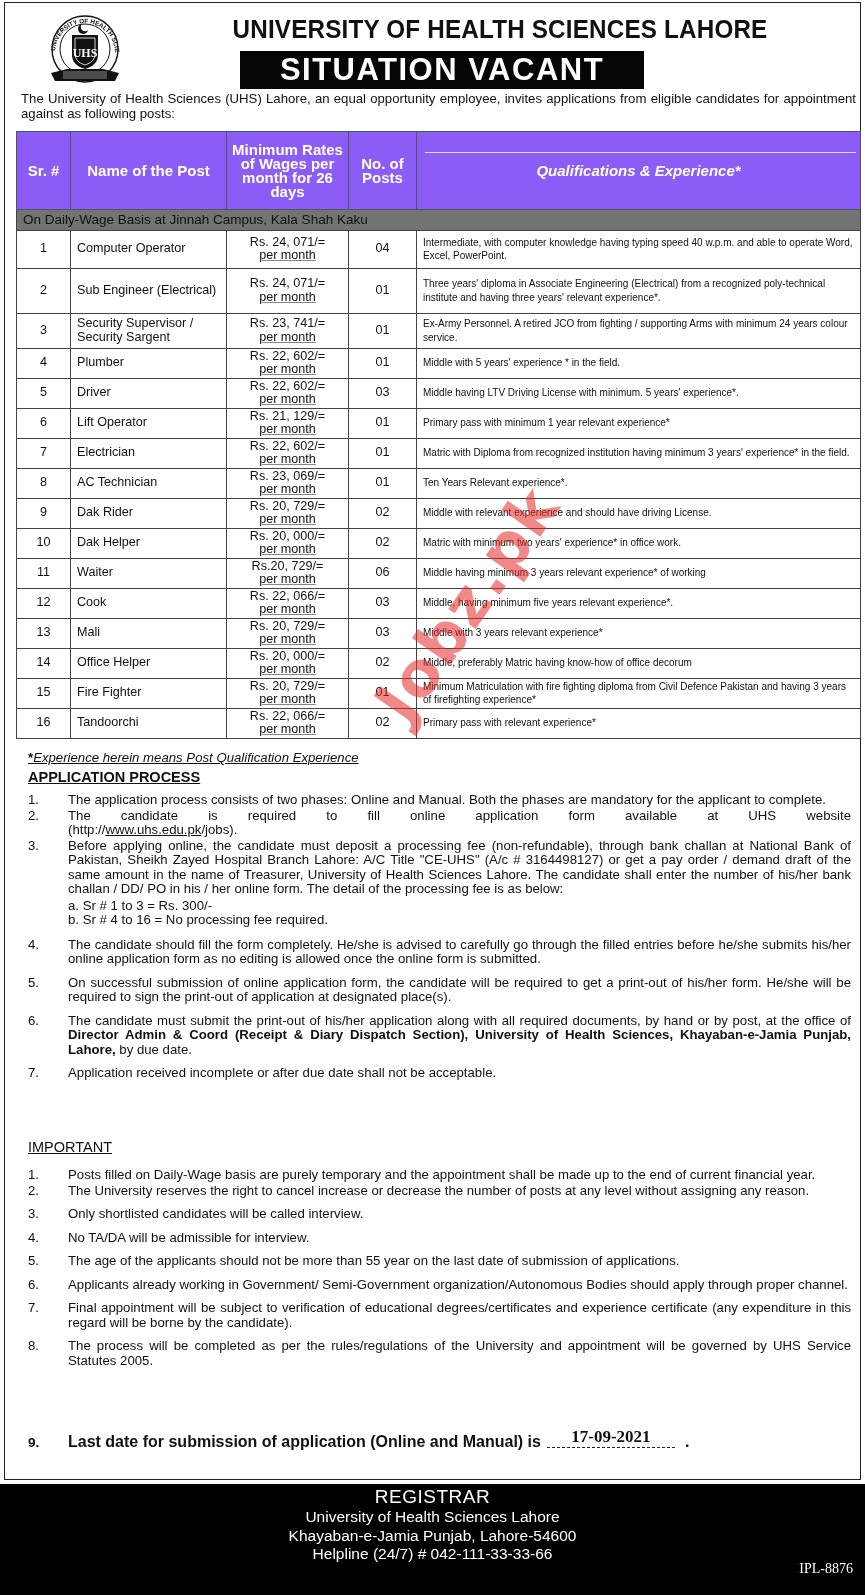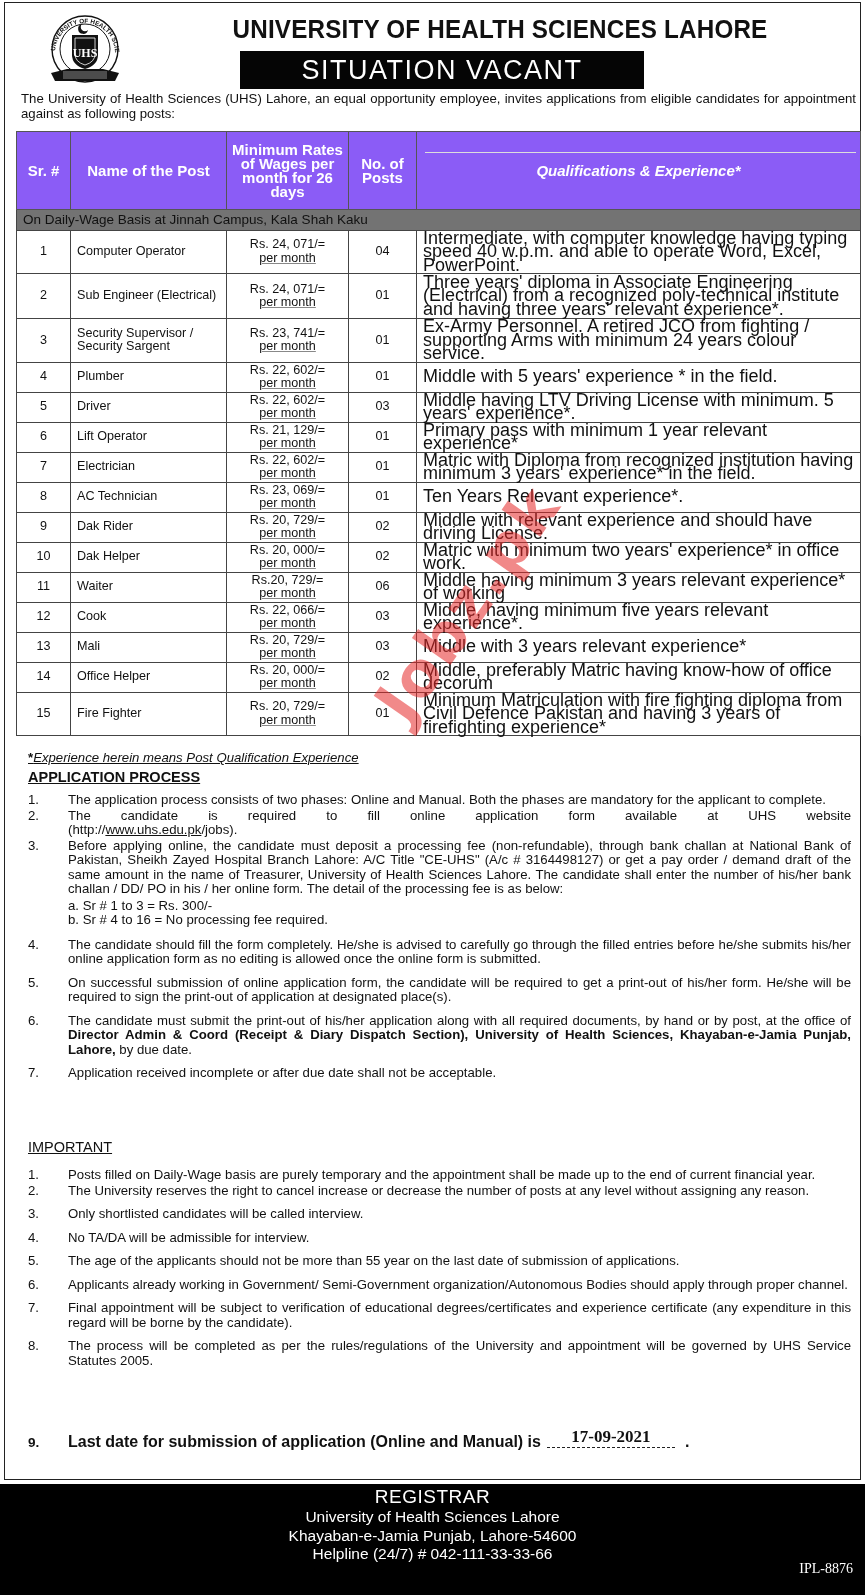--- a/index.html
+++ b/index.html
@@ -3,34 +3,34 @@
 <meta charset="utf-8">
 <style>
   * { box-sizing: border-box; margin: 0; padding: 0; }
   html, body { width: 865px; height: 1595px; background: #ffffff; overflow: hidden; }
   body { font-family: "Liberation Sans", sans-serif; color: #111; position: relative; }
   .page { position: absolute; left: 4px; top: 2px; width: 857px; height: 1478px; border: 1.5px solid #222; background: #fff; }
 
   
   .logo { position: absolute; left: 32px; top: 8px; width: 96px; height: 76px; }
   .uni-title { position: absolute; left: 150px; top: 12px; width: 690px; text-align: center; font-family: "Liberation Sans", sans-serif; font-weight: bold; font-size: 25.5px; letter-spacing: 0.2px; transform: scaleX(0.95); transform-origin: center; }
-  .sv-bar { position: absolute; left: 235px; top: 48px; width: 404px; height: 38px; background: #050505; color: #fff; text-align: center; font-weight: normal; font-size: 27px; line-height: 38px; letter-spacing: 1.5px; }
+  .sv-bar { position: absolute; left: 235px; top: 48px; width: 404px; height: 38px; background: #050505; color: #fff; text-align: center; font-weight: bold; font-size: 31px; line-height: 38px; letter-spacing: 1.5px; }
   .intro { position: absolute; left: 16px; top: 88px; width: 835px; font-size: 13.2px; line-height: 15px; text-align: justify; }
 
   
   table.posts { position: absolute; left: 11px; top: 128px; width: 845px; border-collapse: collapse; font-size: 12.6px; }
   table.posts th { background: #8b5cf6; color: #fff; font-weight: bold; font-size: 15px; line-height: 14px; border: 1px solid #555; text-align: center; padding: 0 1px; height: 78px; }
   table.posts th.qual { position: relative; font-style: italic; }
   table.posts th.qual .rule { position: absolute; left: 8px; right: 4px; top: 20px; border-top: 1px solid #ddd; }
   table.posts td { border: 1px solid #444; line-height: 13.5px; padding: 1px 6px; vertical-align: middle; }
   table.posts td.sr { text-align: center; width: 54px; }
   table.posts td.name { width: 156px; }
   table.posts td.wage { width: 122px; text-align: center; }
   table.posts td.num { width: 68px; text-align: center; }
-  table.posts td.q { font-size: 18px; }
+  table.posts td.q { font-size: 10px; }
   tr.section td { background: #737373; font-weight: normal; font-size: 13.5px; padding: 3px 6px; height: 20px; }
   tr.r1 td { height: 38px; } tr.r2 td { height: 45px; } tr.r3 td { height: 35px; }
   tr.r td { height: 30px; }
   .wage-line2 { display: block; text-decoration: underline; text-decoration-color: #888; }
 
   .note { position: absolute; left: 23px; top: 747px; font-style: italic; font-size: 13.2px; text-decoration: underline; }
   .note .star { font-weight: bold; font-style: normal; }
   .sec-head { position: absolute; left: 23px; font-weight: bold; font-size: 14.5px; text-decoration: underline; }
   .list { position: absolute; left: 23px; width: 823px; font-size: 13.2px; line-height: 14.5px; }
   .item { display: flex; text-align: justify; }
@@ -236,20 +236,30 @@
         <tr class="r">
           <td class="sr">15</td>
           <td class="name">Fire Fighter</td>
           <td class="wage">
             <span style="display: block;">Rs. 20, 729/=</span>
             <span class="wage-line2">per month</span>
           </td>
           <td class="num">01</td>
           <td class="q">Minimum Matriculation with fire fighting diploma from Civil Defence Pakistan and having 3 years of firefighting experience*</td>
         </tr>
+        <tr class="r">
+          <td class="sr">16</td>
+          <td class="name">Tandoorchi</td>
+          <td class="wage">
+            <span style="display: block;">Rs. 22, 066/=</span>
+            <span class="wage-line2">per month</span>
+          </td>
+          <td class="num">02</td>
+          <td class="q">Primary pass with relevant experience*</td>
+        </tr>
       </tbody>
   </table>
 
   <div class="note"><span class="star">*</span><span>Experience herein means Post Qualification Experience</span></div>
 
   <div class="sec-head" style="top:766px">APPLICATION PROCESS</div>
   <div class="list" style="top:790px">
     <div class="item">
       <span class="num">1.</span>
       <span class="txt">The application process consists of two phases: Online and Manual. Both the phases are mandatory for the applicant to complete.</span>

